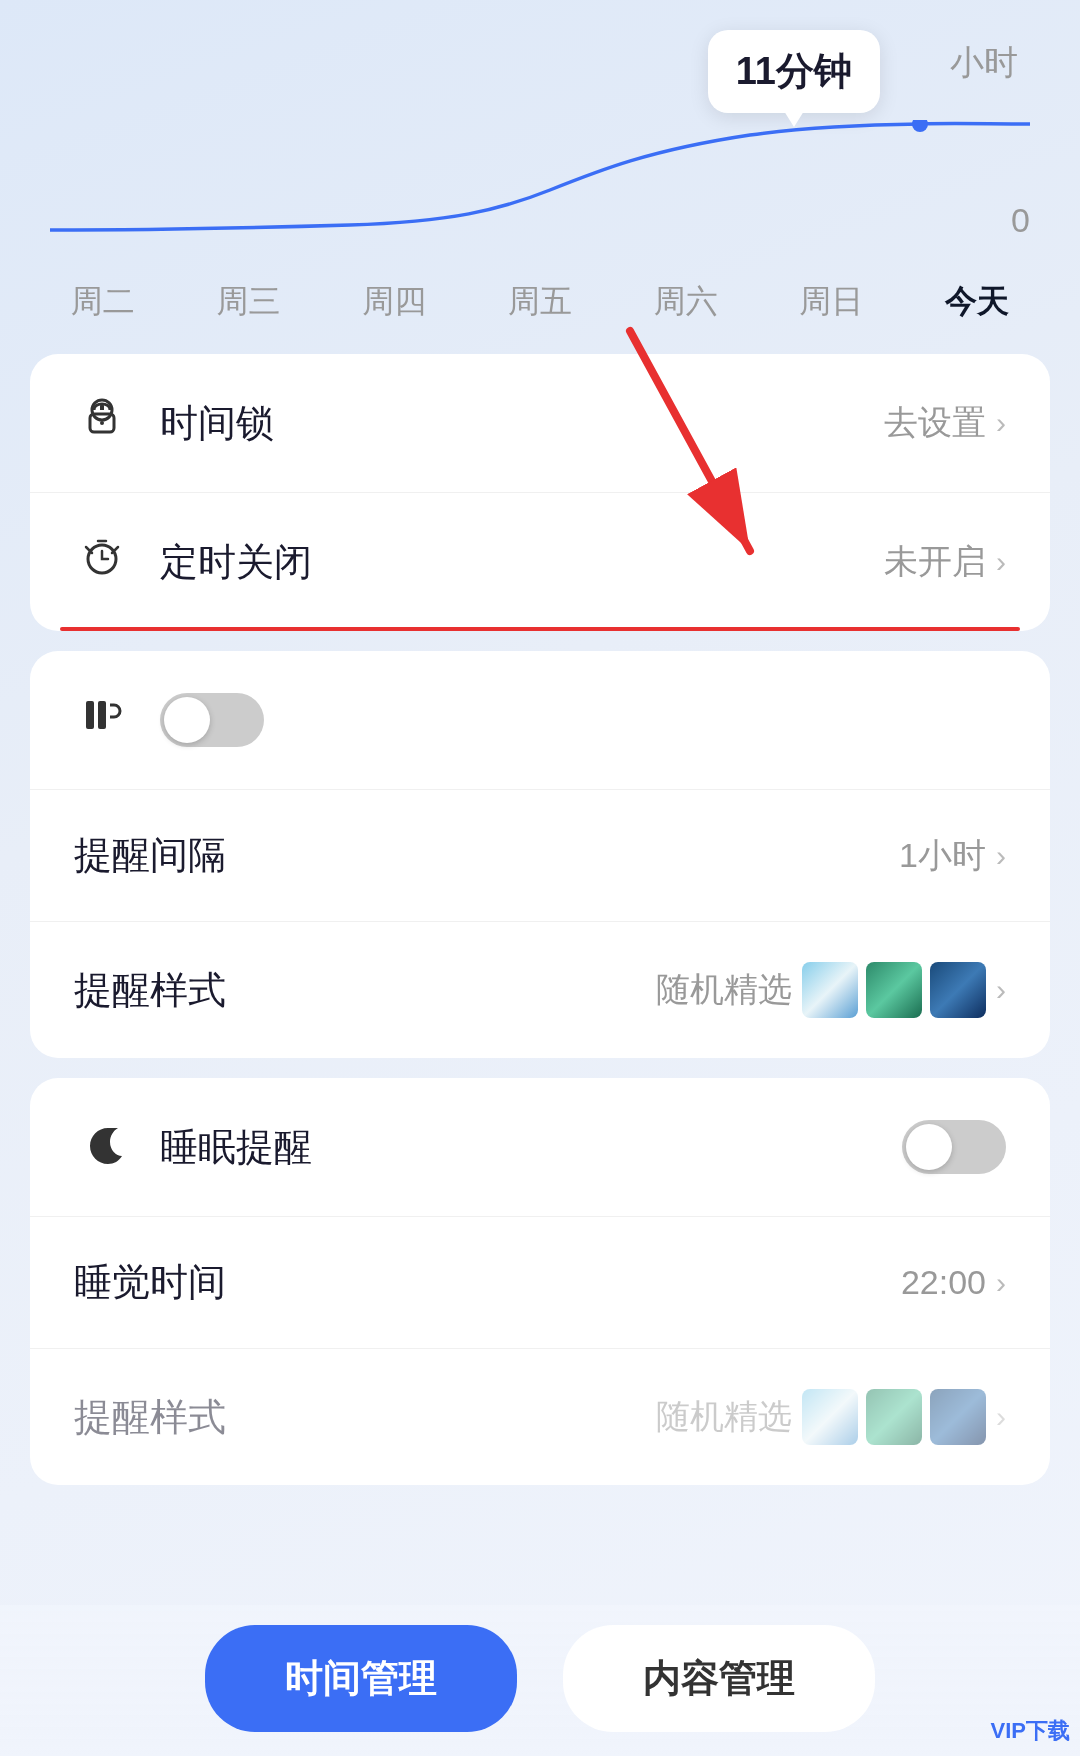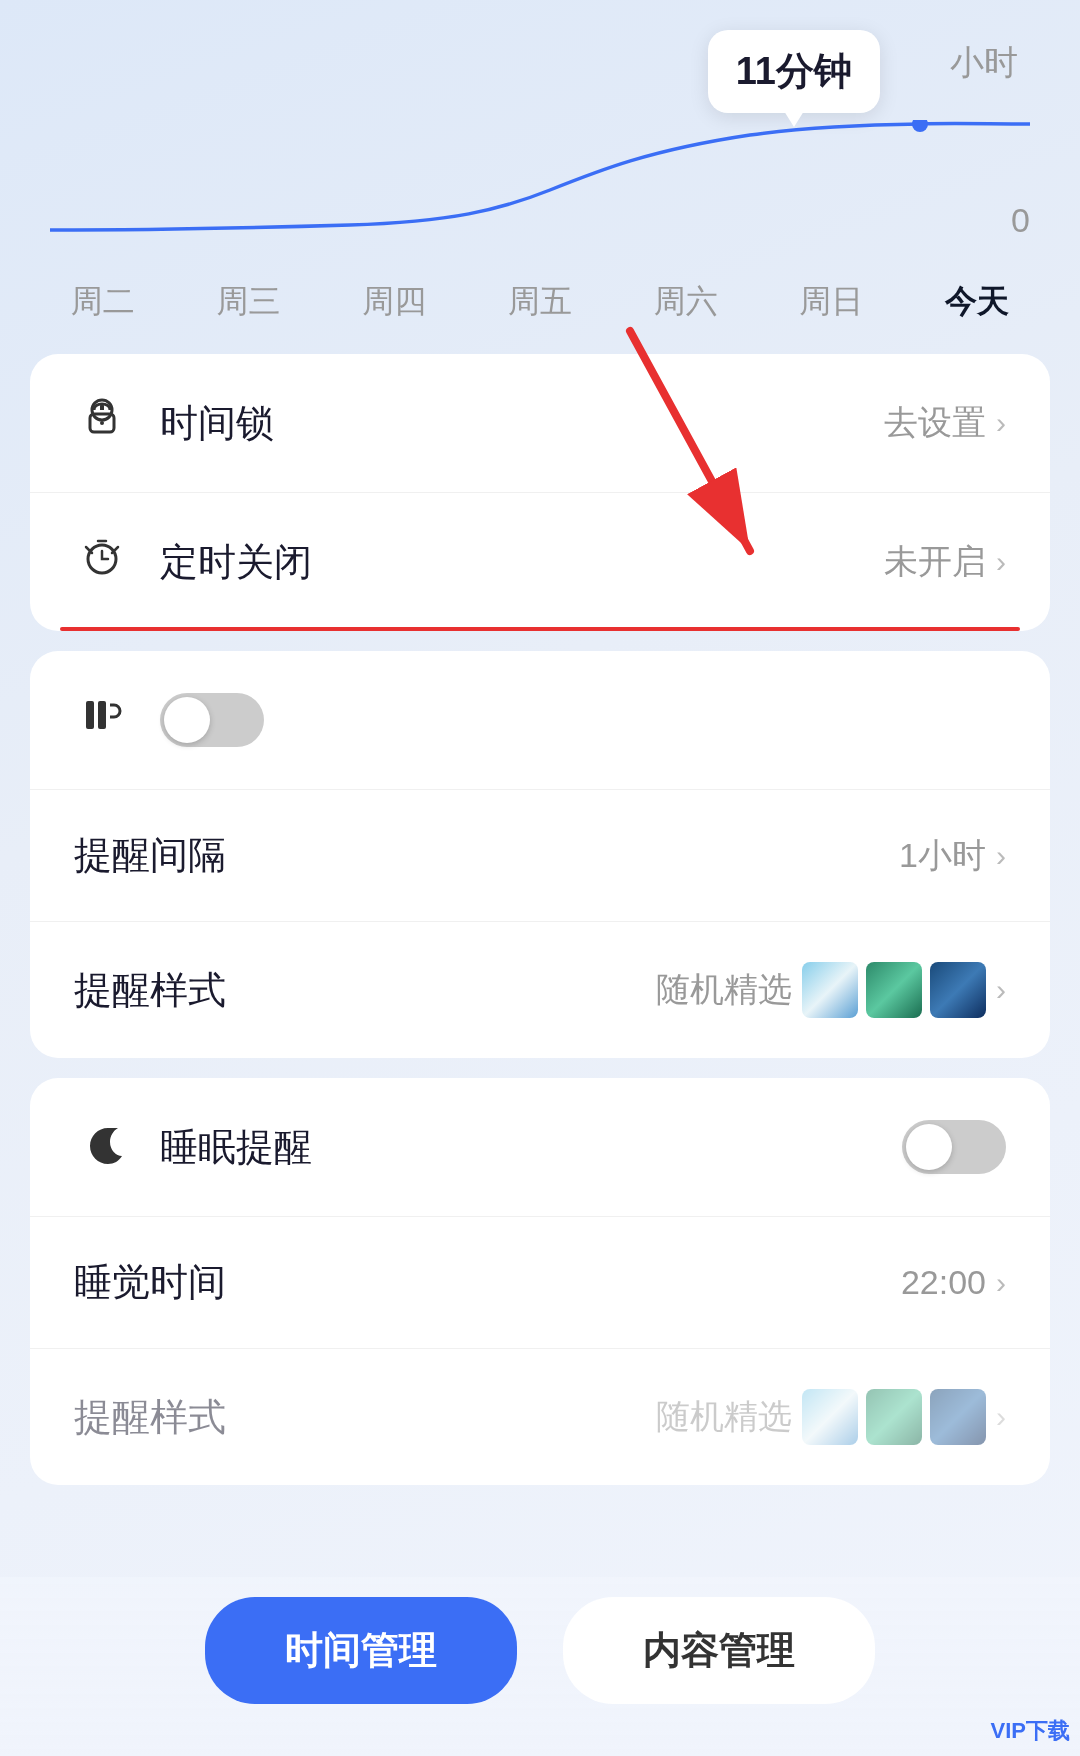--- a/index.html
+++ b/index.html
@@ -173,21 +173,21 @@
     .thumb-3 {
       background: linear-gradient(135deg, #1a4a7a 0%, #3d7ab5 50%, #0d2d5e 100%);
     }
 
     
     .bottom-bar {
       position: fixed;
       bottom: 0;
       left: 0;
       width: 1080px;
-      padding: 20px 40px 52px;
+      padding: 20px 40px 24px;
       background: linear-gradient(to top, rgba(240,244,252,1) 0%, rgba(240,244,252,0.95) 100%);
       display: flex;
       justify-content: center;
       gap: 46px;
     }
 
     .tab-btn {
       padding: 28px 80px;
       border-radius: 50px;
       font-size: 38px;

